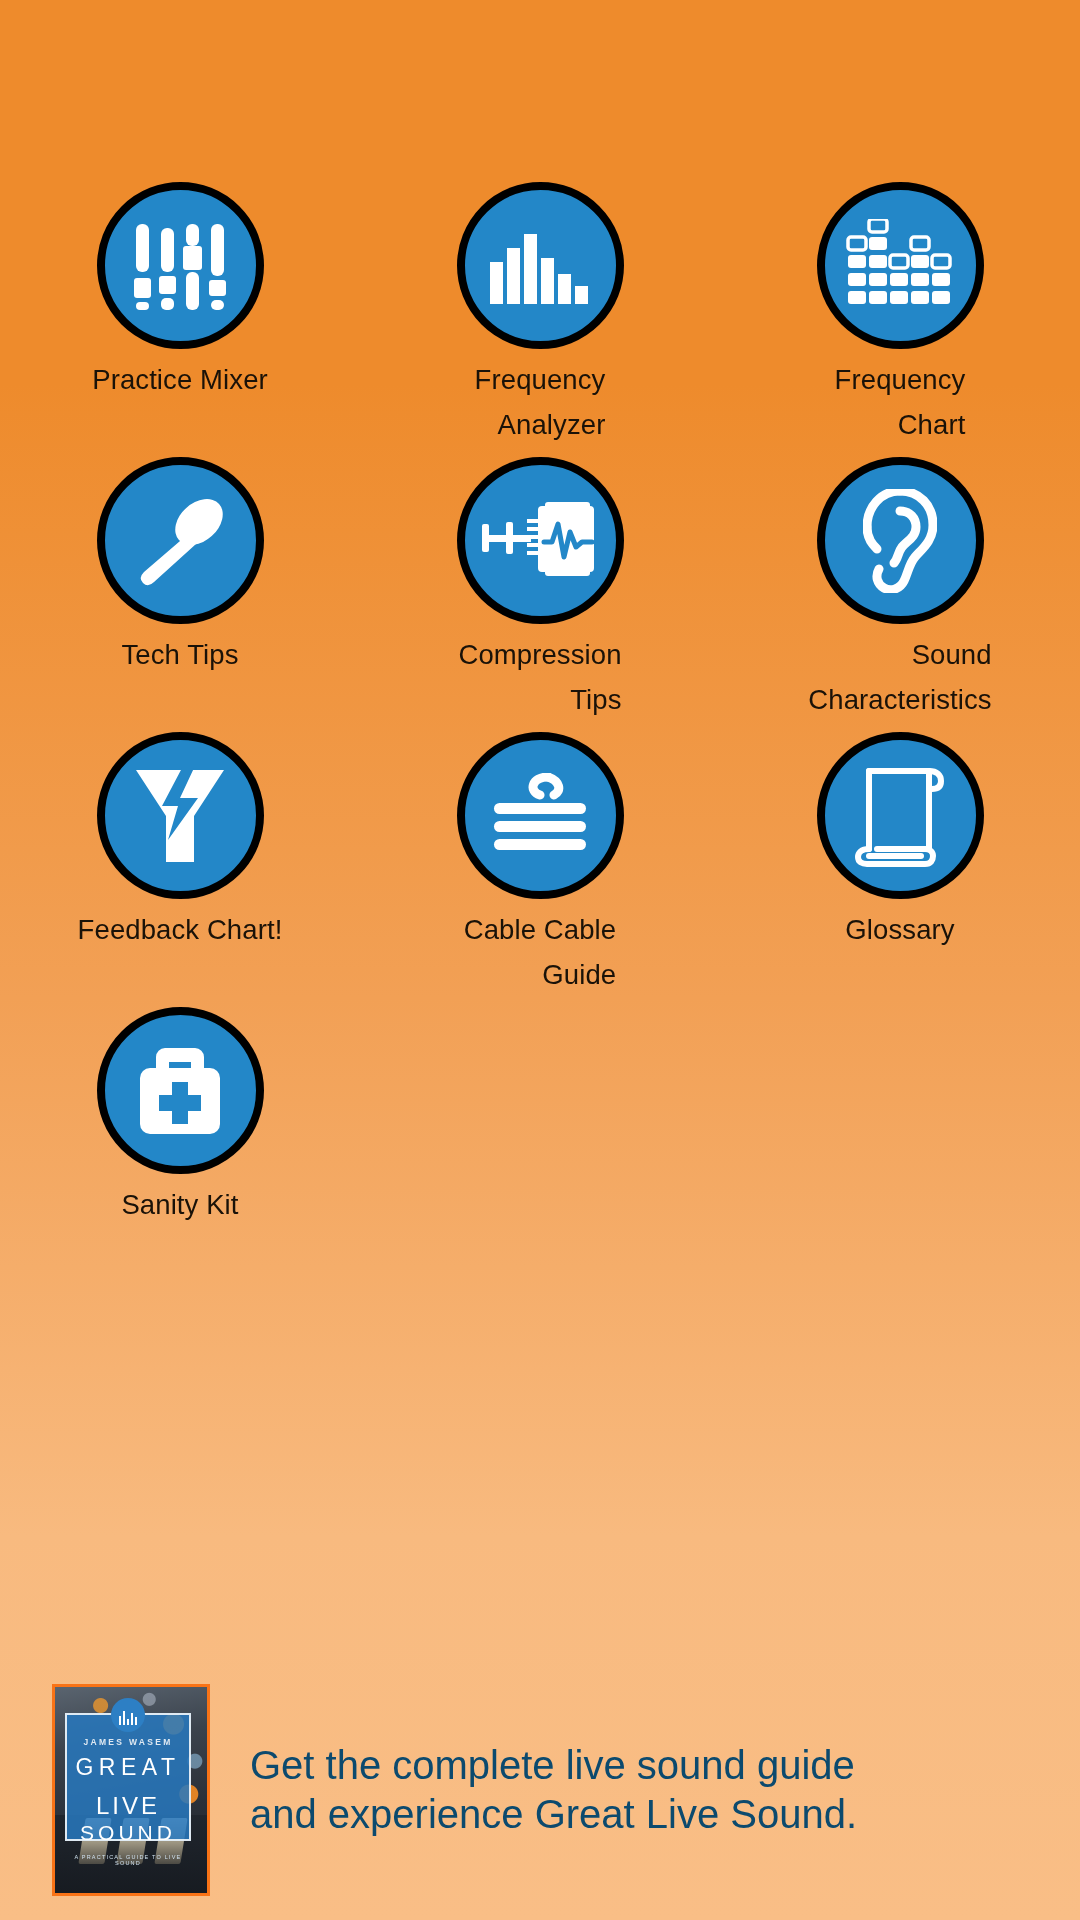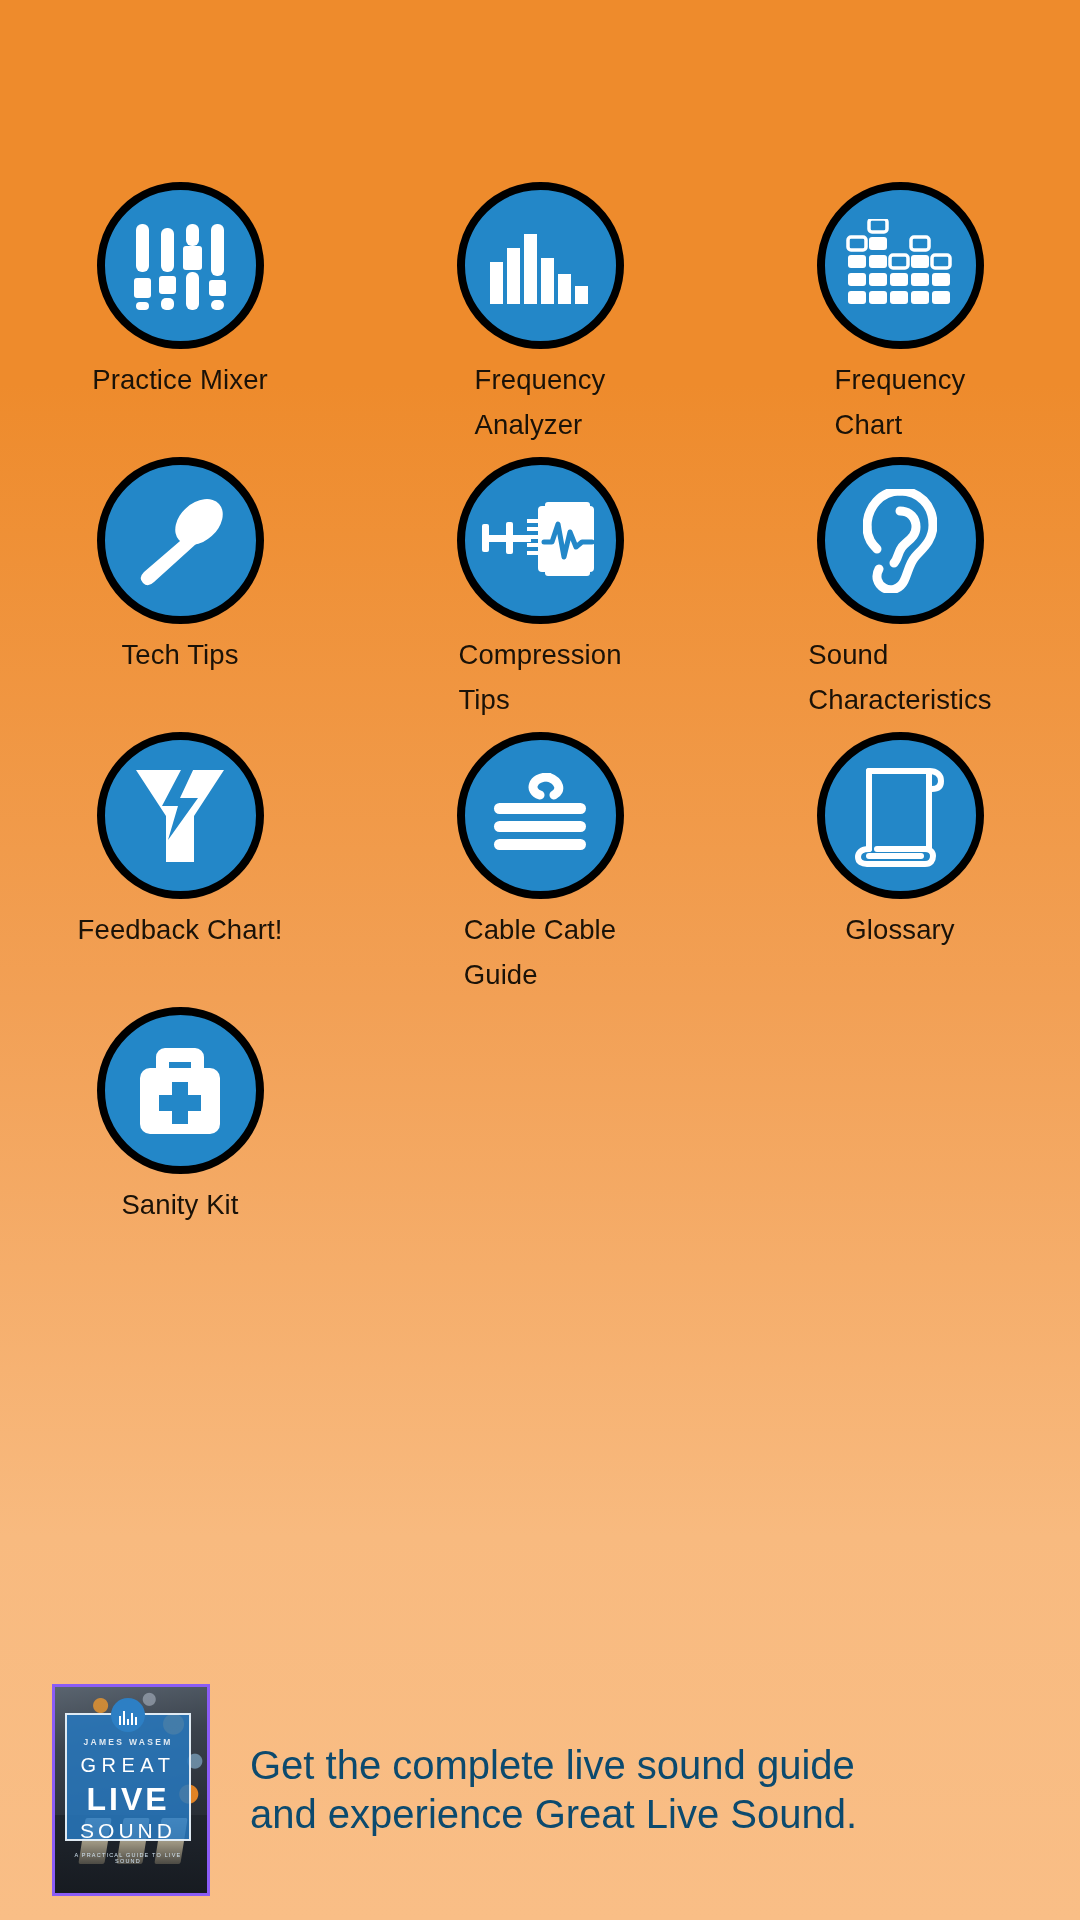--- a/index.html
+++ b/index.html
@@ -35,41 +35,41 @@
     display:flex; align-items:center; justify-content:center;
     position:relative;
   }
   .circle svg { display:block; }
 
   .label {
     margin-top:17px;
     color:#1a1208;
     font-size:27.5px;
     line-height:1.0;
-    text-align:left;
+    text-align:right;
     letter-spacing:0.1px;
     font-weight:400;
   }
   .label .l2 { display:block; margin-top:17px; }
 
   
   .banner {
     position:absolute;
     left:0; bottom:0;
     width:1080px; height:260px;
     display:flex; align-items:center;
   }
   .book {
     width:158px; height:212px;
     margin-left:52px;
     position:relative;
     overflow:hidden;
     background:#a16207;
     flex:none;
-    border:3px solid #8b5cf6;
+    border:3px solid #f97316;
   }
   .book .photo {
     position:absolute; inset:0;
     background:
       radial-gradient(circle at 78% 18%, rgba(240,150,40,.95) 0 10px, transparent 11px),
       radial-gradient(circle at 30% 9%, rgba(235,150,45,.8) 0 7px, transparent 8px),
       radial-gradient(circle at 88% 52%, rgba(245,140,35,.9) 0 9px, transparent 10px),
       radial-gradient(circle at 62% 6%, rgba(200,210,225,.45) 0 6px, transparent 7px),
       radial-gradient(circle at 92% 36%, rgba(150,200,235,.55) 0 7px, transparent 8px),
       linear-gradient(170deg,#5a646f 0%, #3b434d 28%, #2a3039 60%, #1d2229 100%);
@@ -107,22 +107,22 @@
   }
   .book .logo i:nth-child(1){height:9px}
   .book .logo i:nth-child(2){height:14px}
   .book .logo i:nth-child(3){height:6px}
   .book .logo i:nth-child(4){height:12px}
   .book .logo i:nth-child(5){height:8px}
   .book .author {
     margin-top:22px; font-size:8.5px; letter-spacing:2.3px;
     color:#dfe9f2; font-weight:700;
   }
-  .book .t1 { font-size:20px; letter-spacing:5.5px; margin-top:7px; font-weight:400; }
-  .book .t2 { font-size:32px; letter-spacing:3px; font-weight:700; margin-top:4px; }
+  .book .t1 { font-size:23px; letter-spacing:5.5px; margin-top:7px; font-weight:400; }
+  .book .t2 { font-size:24px; letter-spacing:3px; font-weight:400; margin-top:11px; }
   .book .t3 { font-size:21px; letter-spacing:4px; font-weight:400; margin-top:1px; }
   .book .sub { font-size:5.5px; letter-spacing:1.2px; margin-top:9px; color:#cfe0ee; }
 
   .banner-text {
     margin-left:40px;
     color:#0c4a6e;
     font-size:40px;
     line-height:1.22;
     max-width:800px;
   }

